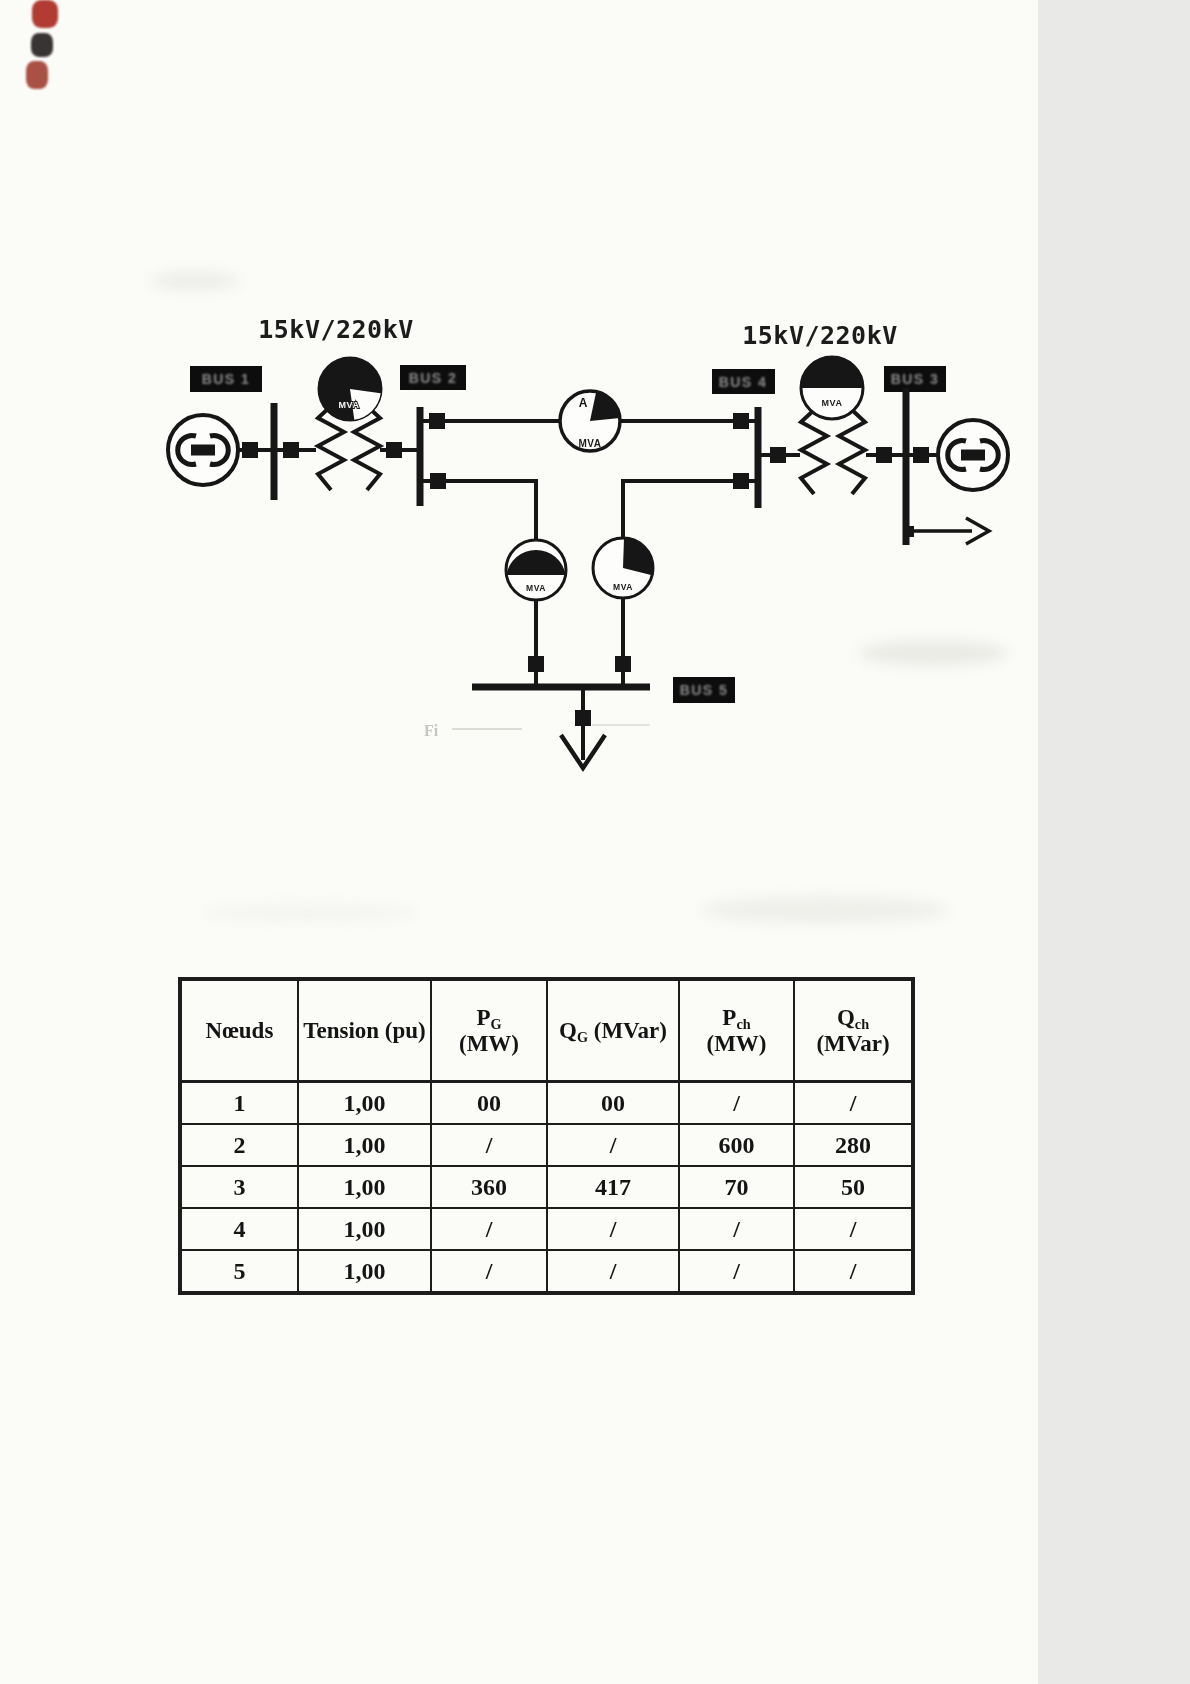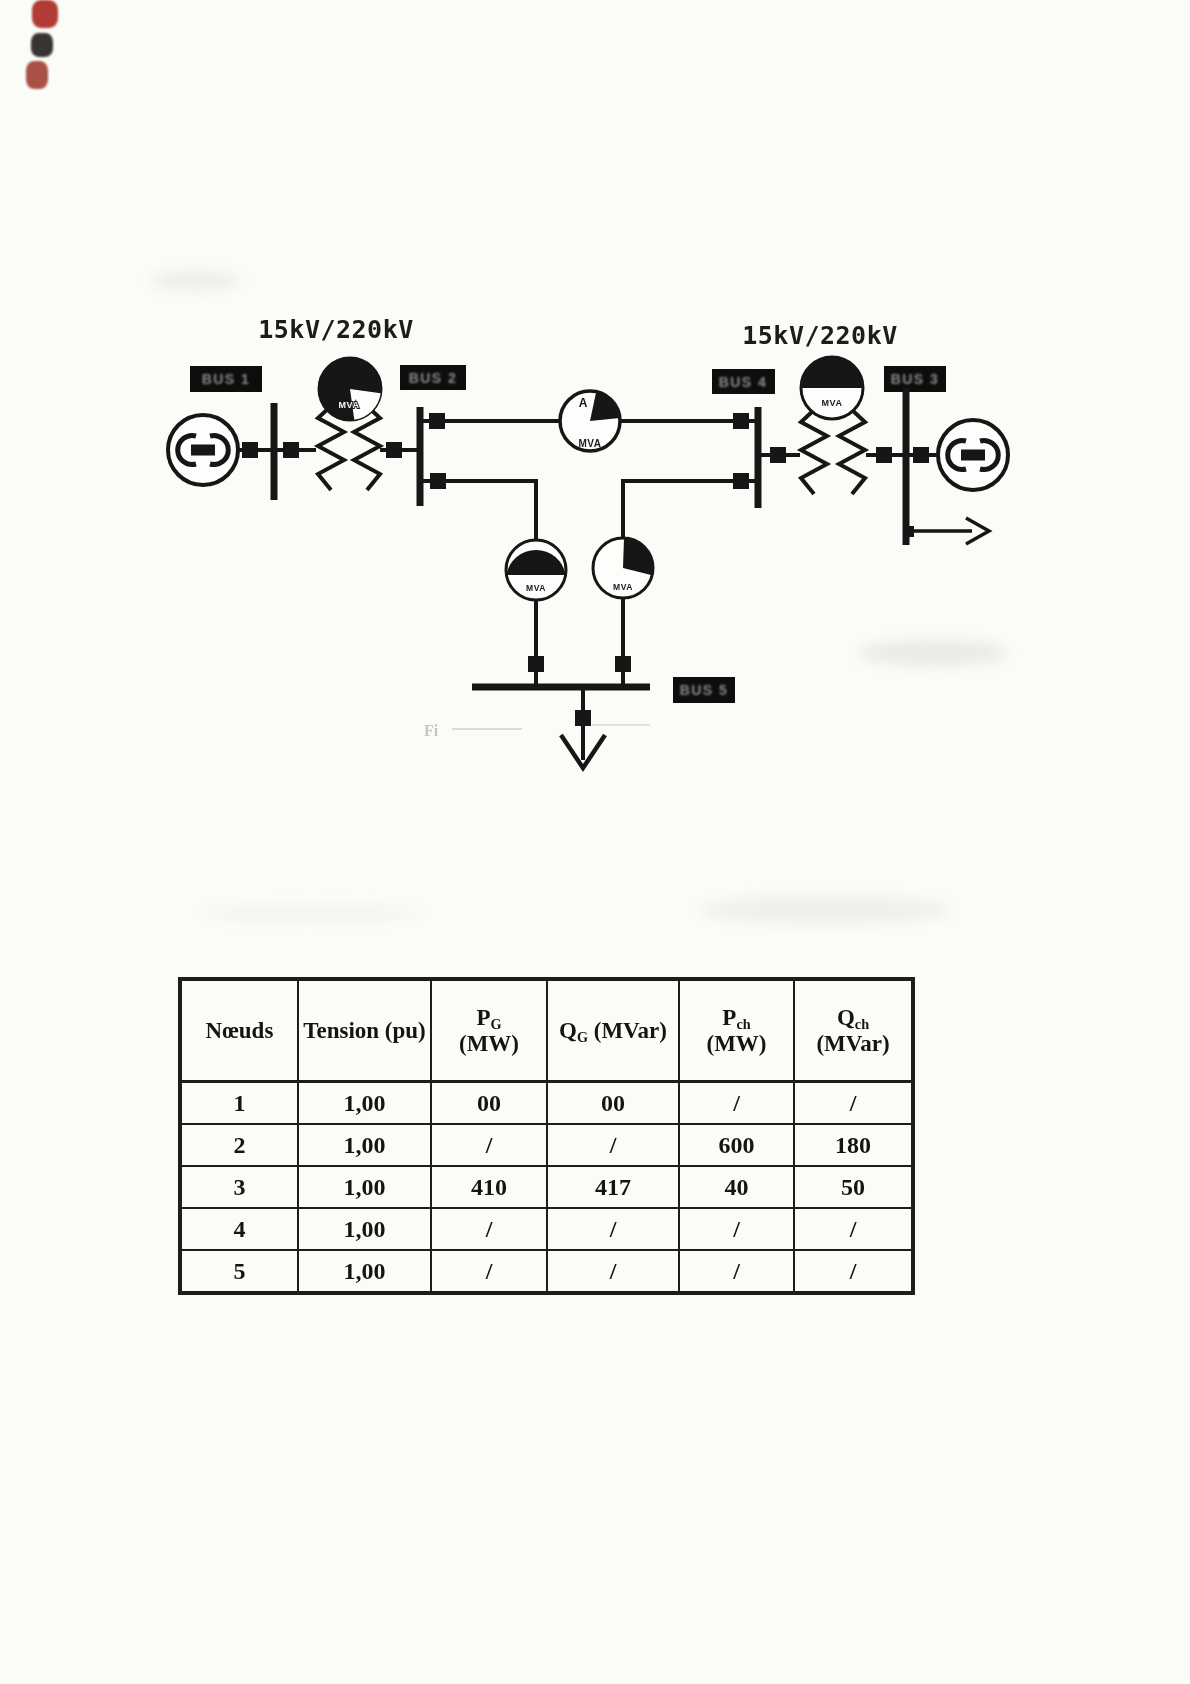--- a/index.html
+++ b/index.html
@@ -1,16 +1,16 @@
 <!DOCTYPE html>
 <html><head>
 <meta charset="utf-8">
 <style>
   html,body{margin:0;padding:0;background:#e9e9e7;}
-  .page{position:relative;width:1190px;height:1684px;background:#fbfbf8;overflow:hidden;
+  .page{position:relative;width:1038px;height:1684px;background:#fbfbf8;overflow:hidden;
         font-family:"Liberation Serif",serif;}
   .artifact{position:absolute;border-radius:35%;filter:blur(1.2px);}
   .smudge{position:absolute;border-radius:50%;filter:blur(7px);}
   svg text{user-select:none;}
   .ratio-label{font-family:"DejaVu Sans Mono",monospace;font-weight:bold;font-size:25px;fill:#1b1b1b;letter-spacing:.5px;}
   .bus-text{font-family:"Liberation Sans",sans-serif;font-weight:bold;font-size:14px;fill:#ffffff;opacity:.5;letter-spacing:1.5px;}
   .mva-dark{font-family:"Liberation Sans",sans-serif;font-weight:bold;font-size:9px;fill:#1a1a1a;letter-spacing:.5px;}
   .mva-light{font-family:"Liberation Sans",sans-serif;font-weight:bold;font-size:9px;fill:#f7f7f5;stroke:#1a1a1a;stroke-width:2px;paint-order:stroke;letter-spacing:.5px;}
   .a-letter{font-family:"Liberation Sans",sans-serif;font-weight:bold;font-size:12px;fill:#141414;}
   .caption-frag{font-size:16px;font-weight:bold;fill:#9a9a94;opacity:.55;}
@@ -240,28 +240,28 @@
         <td>00</td>
         <td>/</td>
         <td>/</td>
       </tr>
       <tr>
         <td>2</td>
         <td>1,00</td>
         <td>/</td>
         <td>/</td>
         <td>600</td>
-        <td>180</td>
+        <td>280</td>
       </tr>
       <tr>
         <td>3</td>
         <td>1,00</td>
-        <td>410</td>
+        <td>360</td>
         <td>417</td>
-        <td>40</td>
+        <td>70</td>
         <td>50</td>
       </tr>
       <tr>
         <td>4</td>
         <td>1,00</td>
         <td>/</td>
         <td>/</td>
         <td>/</td>
         <td>/</td>
       </tr>

